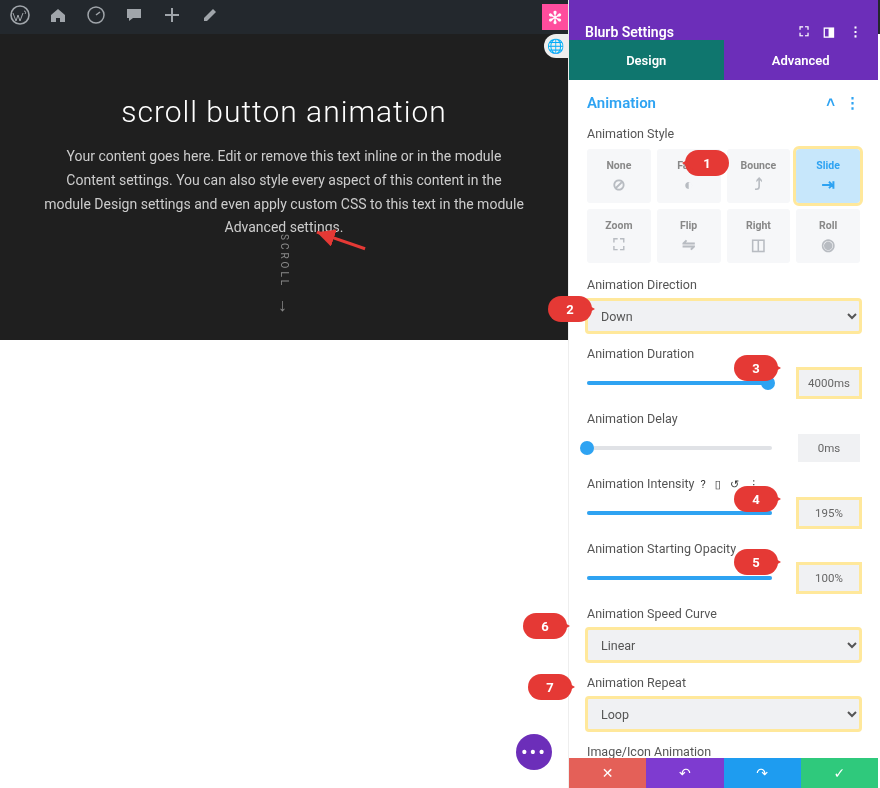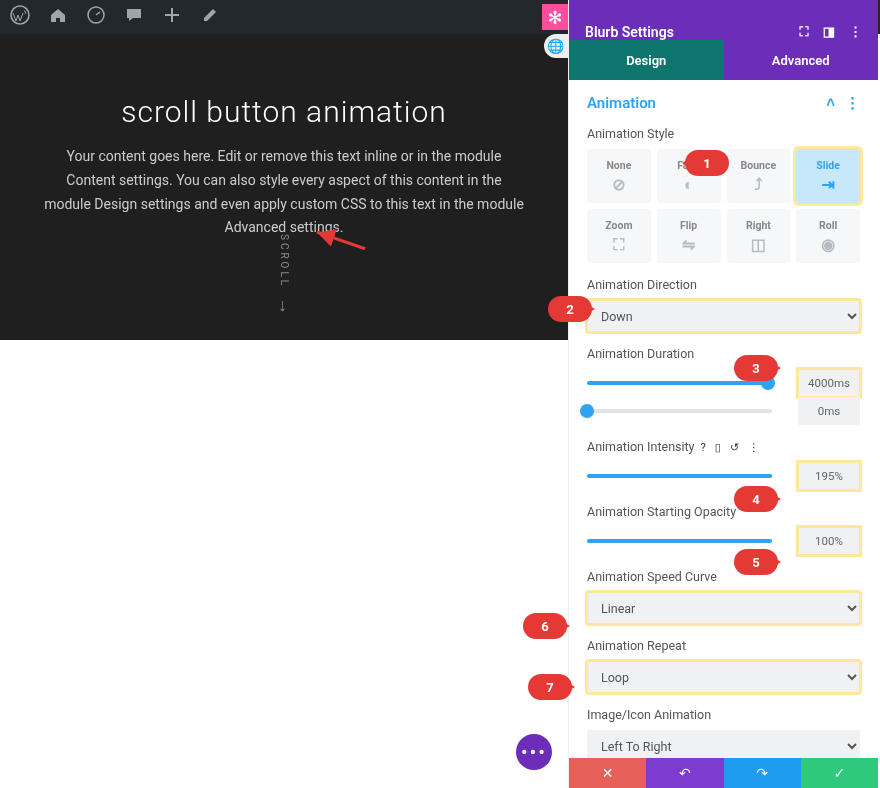--- a/index.html
+++ b/index.html
@@ -157,20 +157,21 @@
 
     <div class="lbl">Animation Duration</div>
     <div class="slider-row">
       <div class="slider">
           <div class="fill" style="width:98%"></div>
           <div class="dot" style="left:98%"></div>
         </div>
       <div class="sval hl">4000ms</div>
     </div>
 
+    <div class="lbl">Animation Delay</div>
     <div class="slider-row">
       <div class="slider">
           <div class="fill" style="width:0%"></div>
           <div class="dot" style="left:0%"></div>
         </div>
       <div class="sval">0ms</div>
     </div>
 
     <div class="lbl"><span>Animation Intensity</span><span class="ic">?</span> <span class="ic">▯</span> <span class="ic">↺</span> <span class="ic">⋮</span></div>
     <div class="slider-row">

